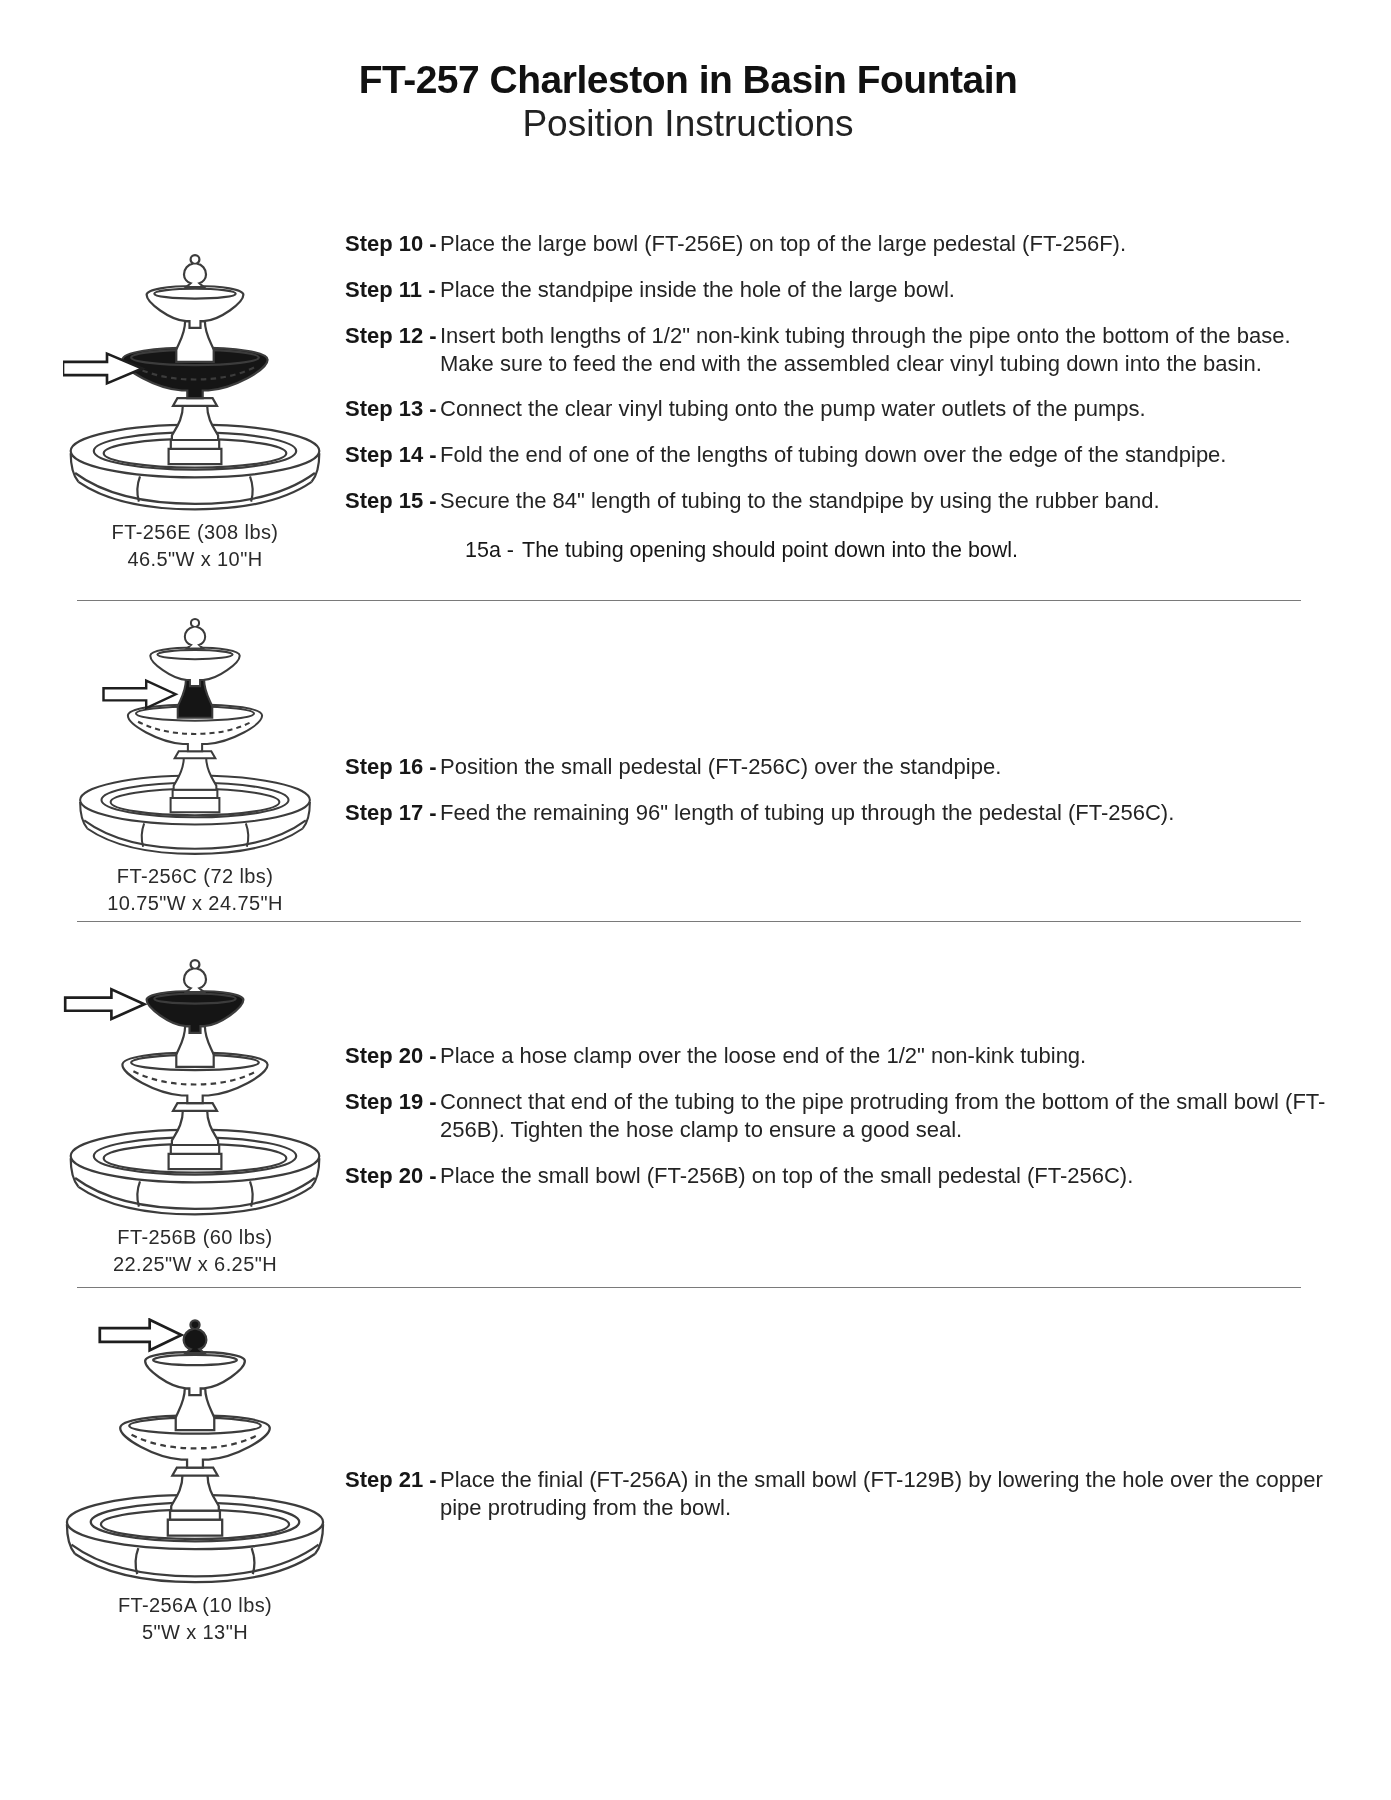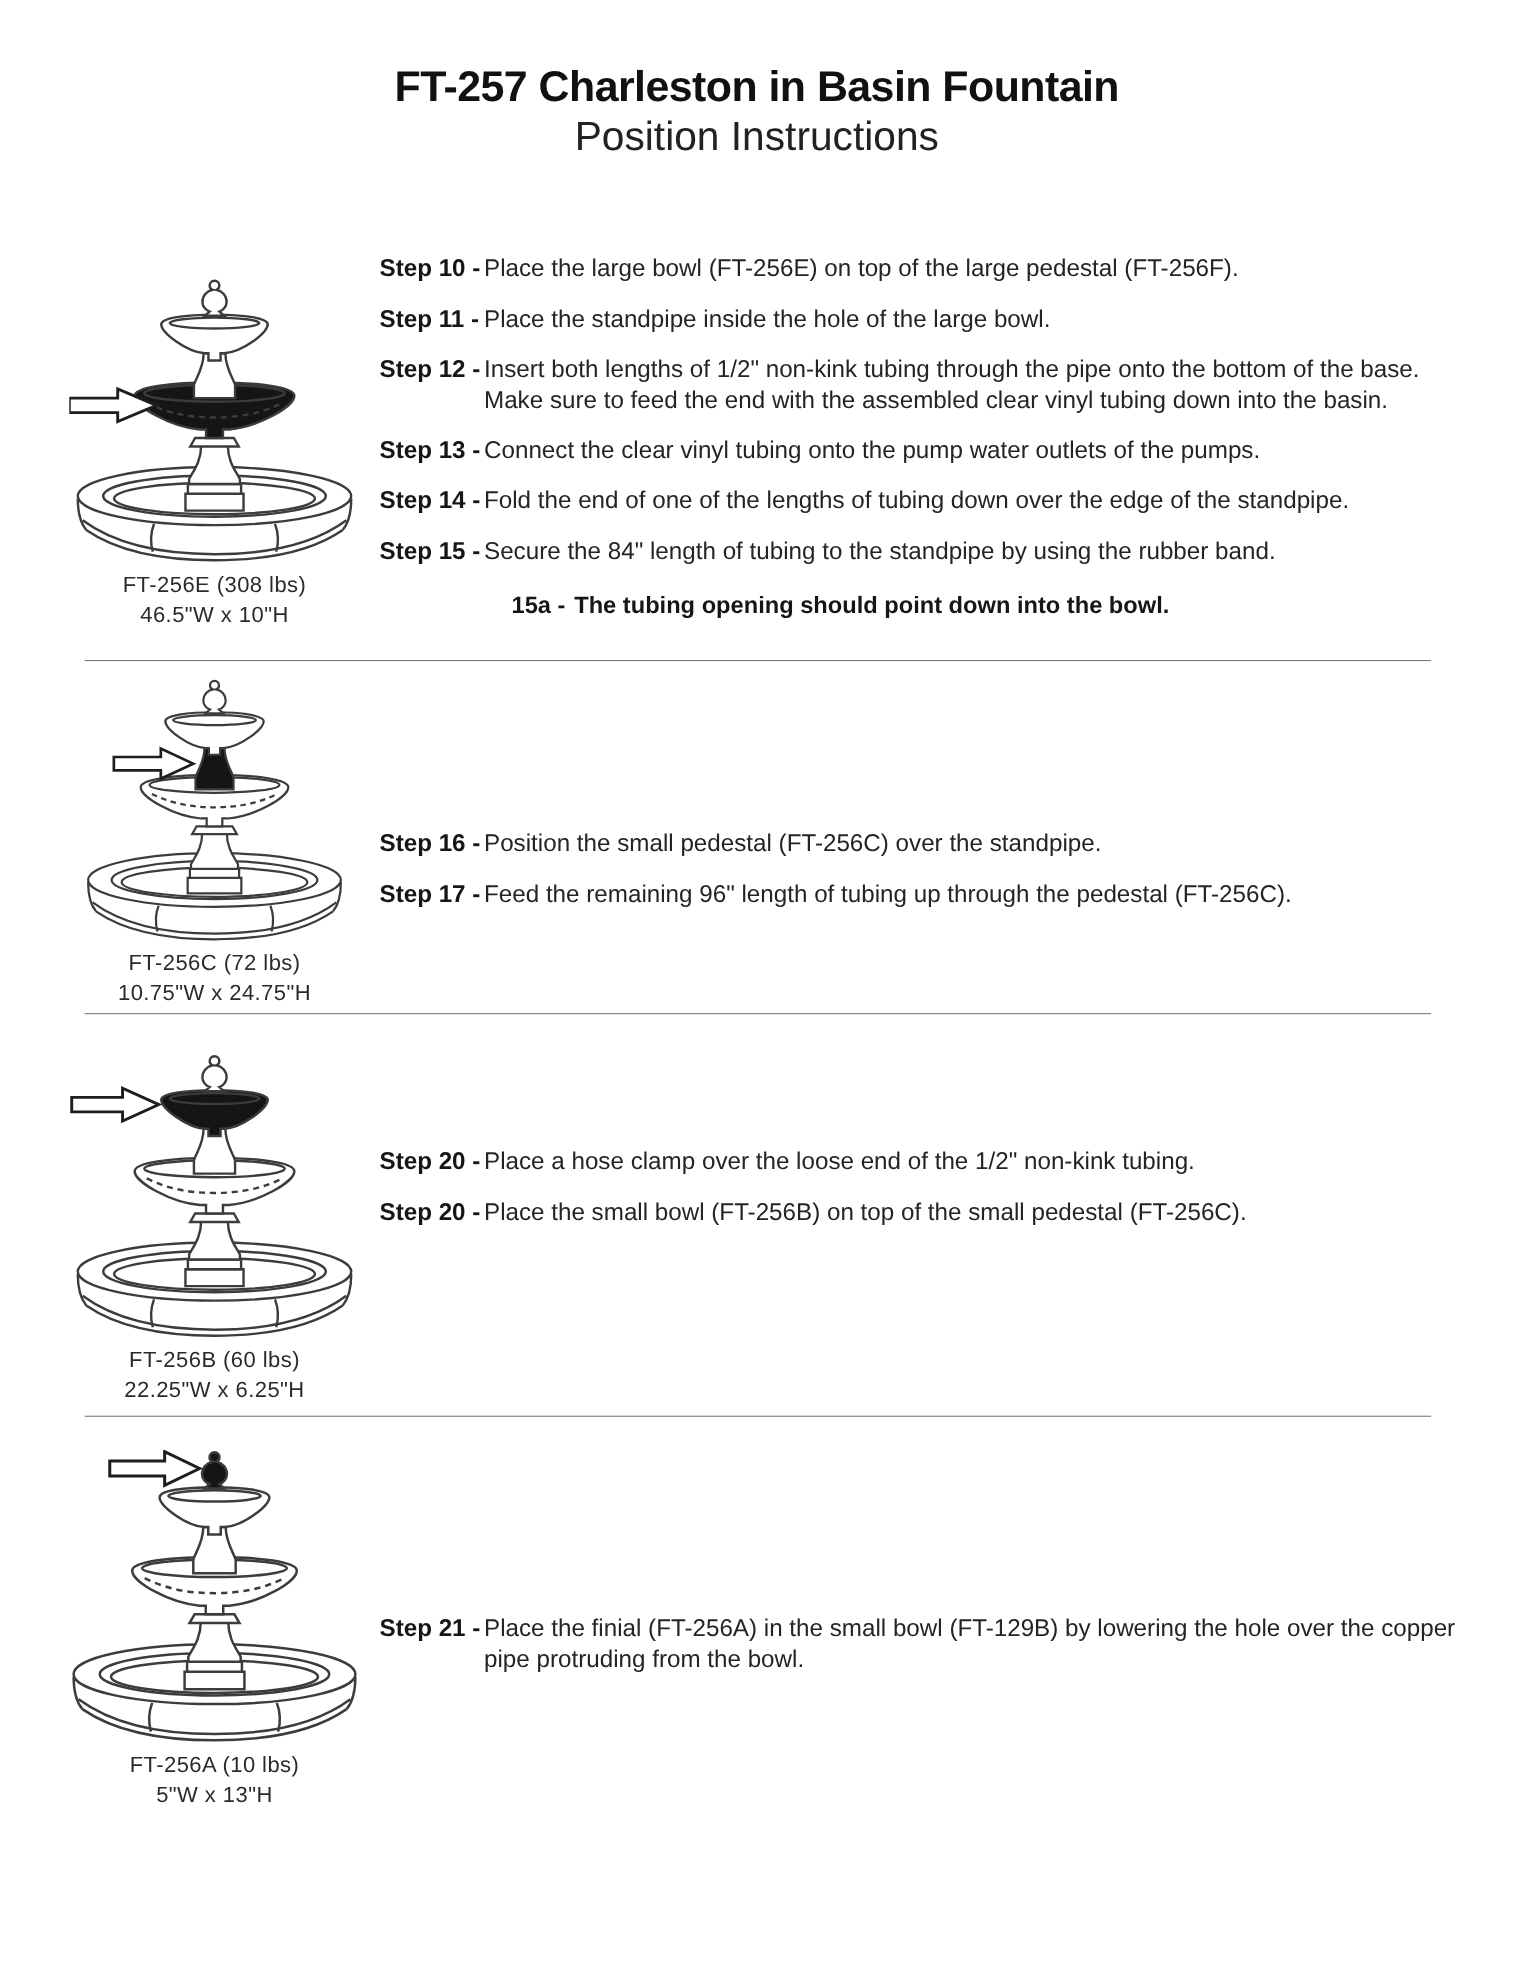--- a/index.html
+++ b/index.html
@@ -42,21 +42,21 @@
   .s1 .fountain { width:244px; height:244px; }
   .s2 .fountain { width:264px; height:264px; }
   .s3 .fountain { width:272px; height:272px; }
 
   .caption { text-align:center; font-size:20px; letter-spacing:0.4px; line-height:1.32; color:#2a2a2a; margin-top:2px; }
 
   .step { display:flex; margin-bottom:18px; font-size:22px; line-height:1.26; }
   .step-label { flex:0 0 95px; font-weight:bold; white-space:nowrap; color:#161616; }
   .step-text  { flex:1; color:#242424; }
 
-  .note { font-weight:bold; font-size:21.5px; margin:24px 0 0 120px; color:#161616; }
+  .note { font-weight:normal; font-size:21.5px; margin:24px 0 0 120px; color:#161616; }
   .note .note-label { margin-right:8px; }
 
   .arrow { fill:#ffffff; stroke:#1e1e1e; stroke-width:2.4; stroke-linejoin:miter; }
 
   
   .hl-finial        { --hl-finial:#151515; }
   .hl-small-bowl    { --hl-small-bowl:#151515; }
   .hl-small-pedestal{ --hl-small-pedestal:#151515; }
   .hl-large-bowl    { --hl-large-bowl:#151515; }
 </style>
@@ -190,20 +190,24 @@
         <div>FT-256B (60 lbs)</div>
         <div>22.25"W x 6.25"H</div>
       </div>
     </div>
     <div class="steps-col">
       <div class="step">
         <span class="step-label">Step 20 -</span>
         <span class="step-text">Place a hose clamp over the loose end of the 1/2" non-kink tubing.</span>
       </div>
       <div class="step">
+        <span class="step-label">Step 19 -</span>
+        <span class="step-text">Connect that end of the tubing to the pipe protruding from the bottom of the small bowl (FT-256B). Tighten the hose clamp to ensure a good seal.</span>
+      </div>
+      <div class="step">
         <span class="step-label">Step 20 -</span>
         <span class="step-text">Place the small bowl (FT-256B) on top of the small pedestal (FT-256C).</span>
       </div>
     </div>
   </div>
 
   <div class="divider"></div>
 
   <div class="section s3">
     <div class="figure-col">

